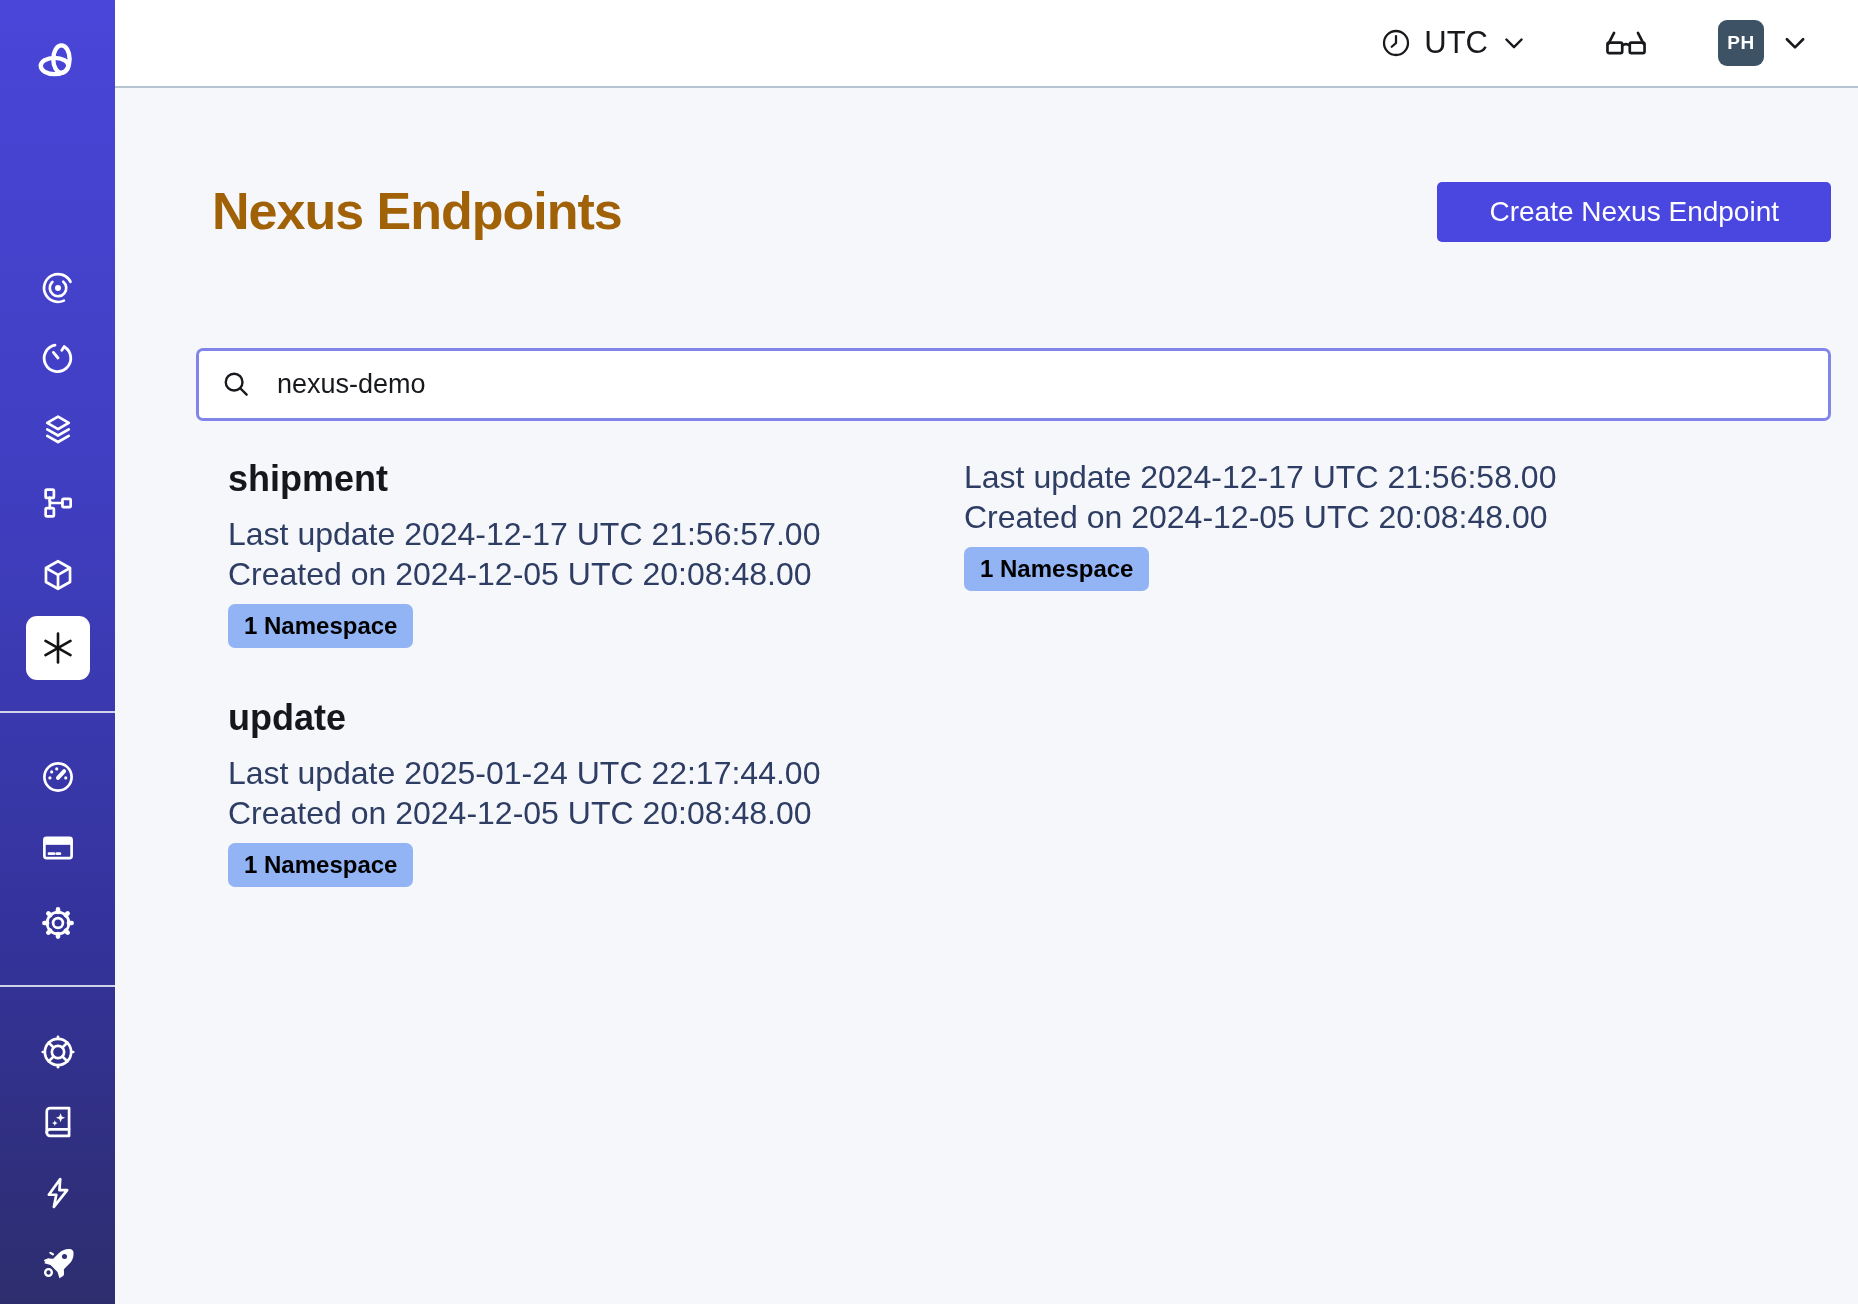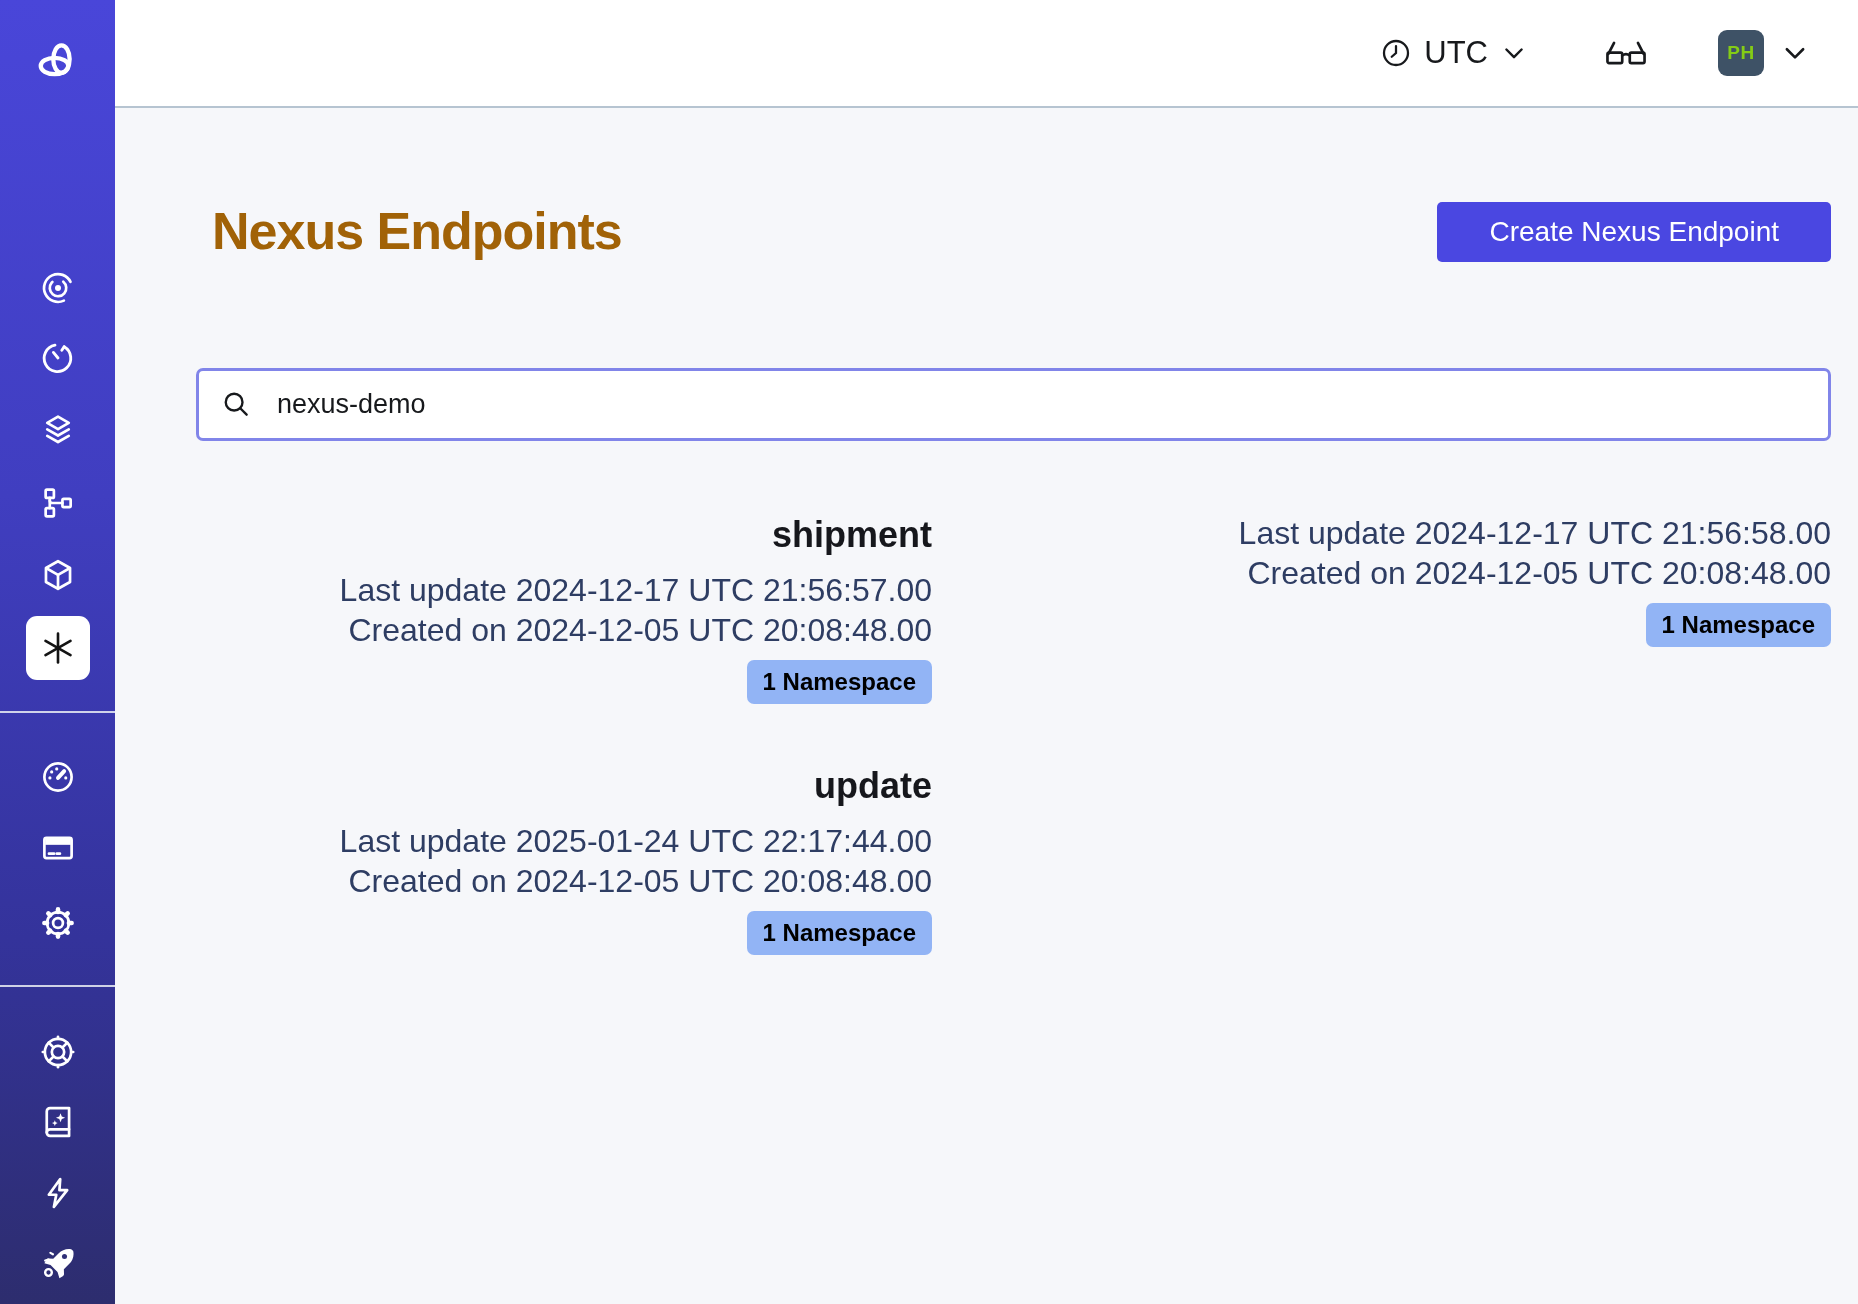--- a/index.html
+++ b/index.html
@@ -29,31 +29,31 @@
   }
   .nav-active svg { width:40px; height:40px; }
   .side-divider {
     position:absolute; left:0; width:115px; height:2px;
     background:rgba(235,238,245,.85);
   }
 
   
   .main { flex:1; display:flex; flex-direction:column; min-width:0; }
   .topbar {
-    height:108px; background:#fff;
+    height:88px; background:#fff;
     border-bottom:2px solid var(--topbar-border,#b6c4d1);
     display:flex; align-items:center; justify-content:flex-end;
     padding-right:48px; flex-shrink:0;
   }
   .tz-group { display:flex; align-items:center; gap:12px; cursor:pointer; }
   .tz-label { font-size:31px; color:#17191c; }
   .glasses-btn { margin-left:76px; cursor:pointer; display:flex; }
   .avatar {
     margin-left:70px; width:46px; height:46px; border-radius:9px;
-    background:#3e5266; color:#84cc16; font-size:19px; font-weight:600;
+    background:#3e5266; color:#ffffff; font-size:19px; font-weight:600;
     display:flex; align-items:center; justify-content:center; cursor:pointer;
     letter-spacing:.5px;
   }
   .avatar-chevron { margin-left:16px; cursor:pointer; display:flex; }
 
   .content { flex:1; padding:0 27px 0 81px; }
 
   .title-row {
     margin-top:78px; display:flex; align-items:center; justify-content:space-between;
   }
@@ -71,21 +71,21 @@
     margin-top:90px; height:73px; background:#fff;
     border:3px solid var(--search-border,#8185e9); border-radius:7px;
     display:flex; align-items:center; padding:0 22px; gap:24px;
   }
   .search-wrap input {
     flex:1; border:none; outline:none; background:transparent;
     font-size:27px; color:#17191c; font-family:"Liberation Sans", sans-serif;
   }
 
   .cards {
-    margin-top:72px; display:grid; grid-template-columns:736px 1fr; row-gap:60px;text-align:right;
+    margin-top:36px; display:grid; grid-template-columns:736px 1fr; row-gap:48px;
   }
   .card { padding-left:32px; cursor:pointer; }
   .ep-name { margin:0 0 14px; font-size:36px; font-weight:700; color:#16171c; line-height:1.2; }
   .ep-meta { font-size:32px; color:var(--meta-text,#2e3d63); line-height:40px; }
   .ep-badge {
     display:inline-block; margin-top:10px;
     background:var(--badge-bg,#92b4f5); color:#000000;
     font-weight:700; font-size:24px; padding:8px 16px; border-radius:7px;
   }
 </style>

